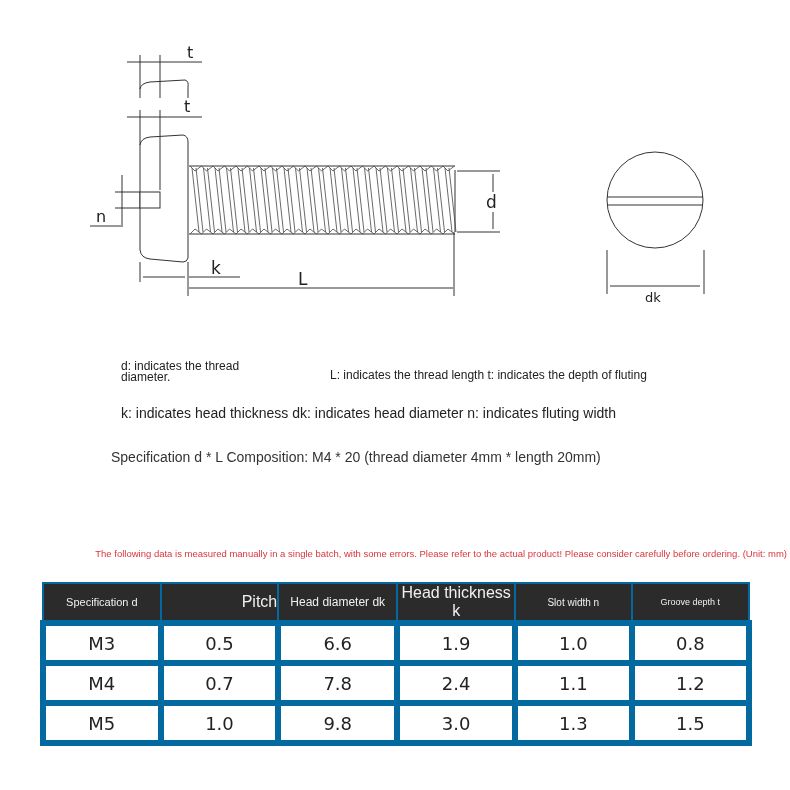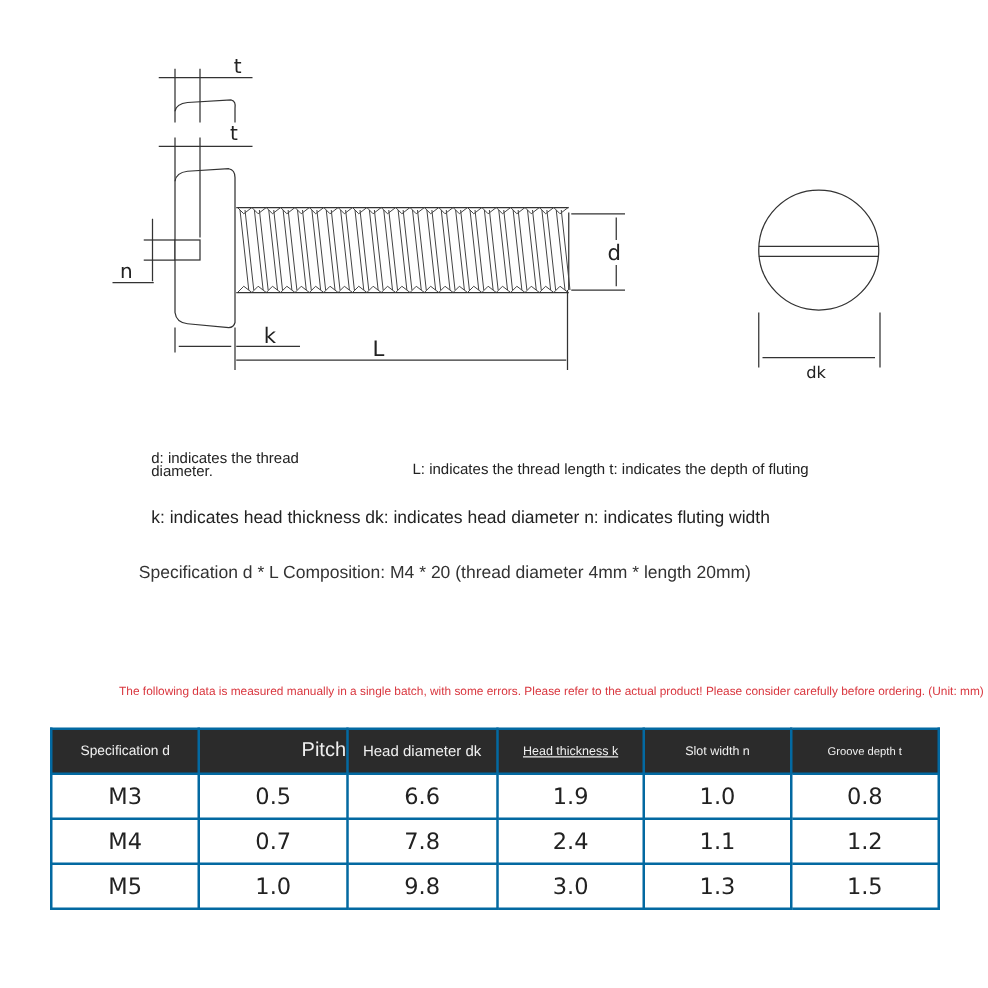--- a/index.html
+++ b/index.html
@@ -7,25 +7,25 @@
   #diagram { position: absolute; left: 0; top: 0; width: 790px; height: 330px; }
   .diag-label { font-family: "DejaVu Sans", sans-serif; fill: #222; }
   .desc { position: absolute; font-size: 13px; color: #222; white-space: nowrap; }
   .desc-d { left: 121px; top: 361px; font-size: 12px; line-height: 11px; white-space: normal; width: 170px; }
   .desc-L { left: 330px; top: 368px; font-size: 12px; }
   .desc-k { left: 121px; top: 405px; font-size: 14px; }
   .spec-line { position: absolute; left: 111px; top: 449px; font-size: 14px; color: #333; white-space: nowrap; }
   .note { position: absolute; left: 12px; top: 548px; width: 775px; font-size: 9.5px; line-height: 11px; color: #d9363e; text-align: right; }
   table.spec { position: absolute; left: 40px; top: 582px; border-collapse: collapse; width: 712px; }
   table.spec th { background: #2b2b2b; color: #f0f0f0; font-weight: normal; height: 34px; border: 2px solid #0369a1; padding: 0; }
-  table.spec td { height: 34px; border: 2px solid #0369a1; text-align: center; font-family: "DejaVu Sans", sans-serif; font-size: 18px; color: #222; padding: 0; }
+  table.spec td { height: 34px; border: 6px solid #0369a1; text-align: center; font-family: "DejaVu Sans", sans-serif; font-size: 18px; color: #222; padding: 0; }
   th.c0 { width: 118px; font-size: 11px; }
   th.c1 { width: 119px; font-size: 16px; text-align: right; }
   th.c2 { width: 120px; font-size: 12px; margin-top: 28px; }
-  th.c3 { width: 118px; font-size: 10px; text-decoration: underline; }
+  th.c3 { width: 118px; font-size: 16px; }
   th.c4 { width: 118px; font-size: 10px; }
   th.c5 { width: 119px; font-size: 9px; }
 </style>
 </head>
 <body>
 
 <svg id="diagram" viewBox="0 0 790 330" xmlns="http://www.w3.org/2000/svg">
   <g stroke="#333" stroke-width="1" fill="none">
 
     <line x1="127" y1="62" x2="202" y2="62"></line>

